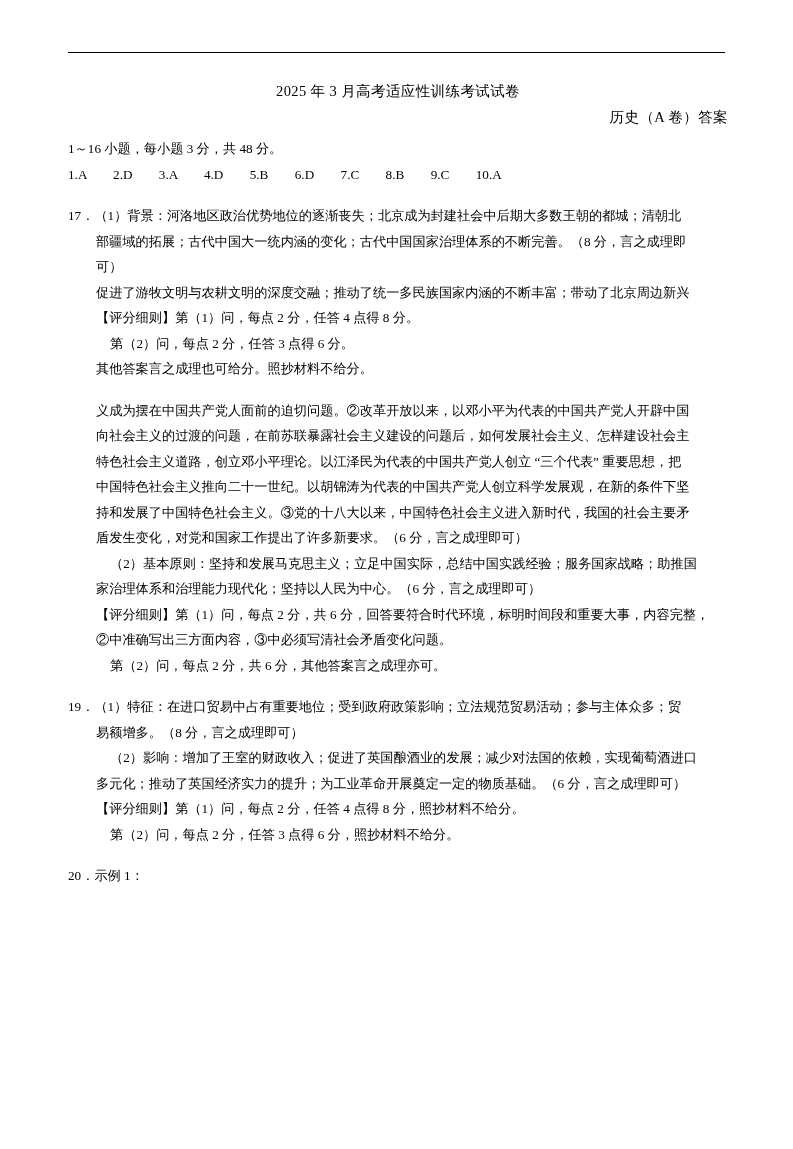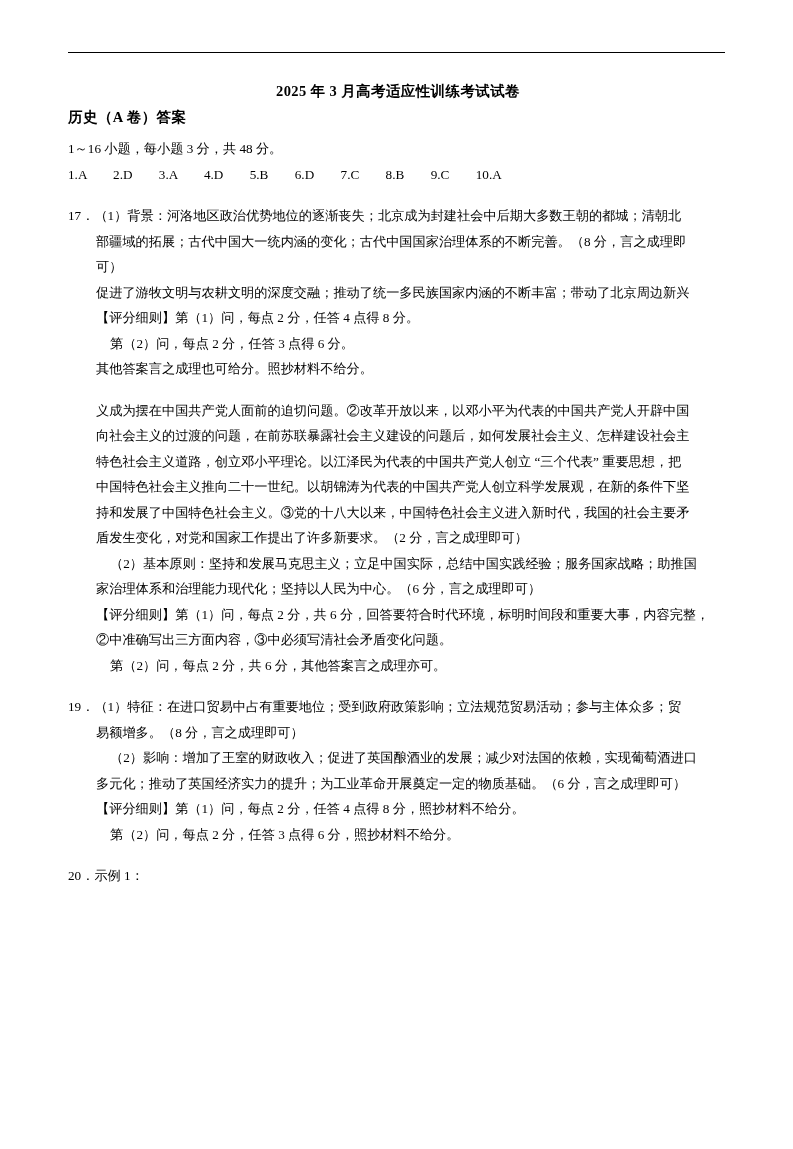--- a/index.html
+++ b/index.html
@@ -33,29 +33,28 @@
     position: absolute;
     left: 68px;
     top: 78px;
     width: 660px;
   }
   .title {
     text-align: center;
     font-size: 14.5px;
     letter-spacing: 0.4px;
     line-height: 26px;
-    font-weight: bold;
+    font-weight: normal;
   }
   .subtitle {
-    text-align: left;
+    text-align: right;
     font-size: 14.5px;
     letter-spacing: 0.4px;
     line-height: 26px;
     margin-bottom: 6px;
-    font-weight: bold;
   }
   .para {
     font-size: 13.2px;
     line-height: 25.5px;
     text-align: justify;
     margin: 0;
   }
   .mcq-line {
     font-size: 13.2px;
     line-height: 25.5px;
@@ -105,21 +104,21 @@
       <div class="para sub">第（2）问，每点 2 分，任答 3 点得 6 分。</div>
       <div class="para sub-flat">其他答案言之成理也可给分。照抄材料不给分。</div>
     </div>
 
     <div class="block">
       <div class="para hang2">义成为摆在中国共产党人面前的迫切问题。②改革开放以来，以邓小平为代表的中国共产党人开辟中国</div>
       <div class="para hang2">向社会主义的过渡的问题，在前苏联暴露社会主义建设的问题后，如何发展社会主义、怎样建设社会主</div>
       <div class="para hang2">特色社会主义道路，创立邓小平理论。以江泽民为代表的中国共产党人创立 “三个代表” 重要思想，把</div>
       <div class="para hang2">中国特色社会主义推向二十一世纪。以胡锦涛为代表的中国共产党人创立科学发展观，在新的条件下坚</div>
       <div class="para hang2">持和发展了中国特色社会主义。③党的十八大以来，中国特色社会主义进入新时代，我国的社会主要矛</div>
-      <div class="para hang2">盾发生变化，对党和国家工作提出了许多新要求。（2 分，言之成理即可）</div>
+      <div class="para hang2">盾发生变化，对党和国家工作提出了许多新要求。（6 分，言之成理即可）</div>
       <div class="para sub">（2）基本原则：坚持和发展马克思主义；立足中国实际，总结中国实践经验；服务国家战略；助推国</div>
       <div class="para sub-flat">家治理体系和治理能力现代化；坚持以人民为中心。（6 分，言之成理即可）</div>
       <div class="para sub-flat">【评分细则】第（1）问，每点 2 分，共 6 分，回答要符合时代环境，标明时间段和重要大事，内容完整，</div>
       <div class="para sub-flat">②中准确写出三方面内容，③中必须写清社会矛盾变化问题。</div>
       <div class="para sub">第（2）问，每点 2 分，共 6 分，其他答案言之成理亦可。</div>
     </div>
 
     <div class="block">
       <div class="para hang">19．（1）特征：在进口贸易中占有重要地位；受到政府政策影响；立法规范贸易活动；参与主体众多；贸</div>
       <div class="para hang2">易额增多。（8 分，言之成理即可）</div>

